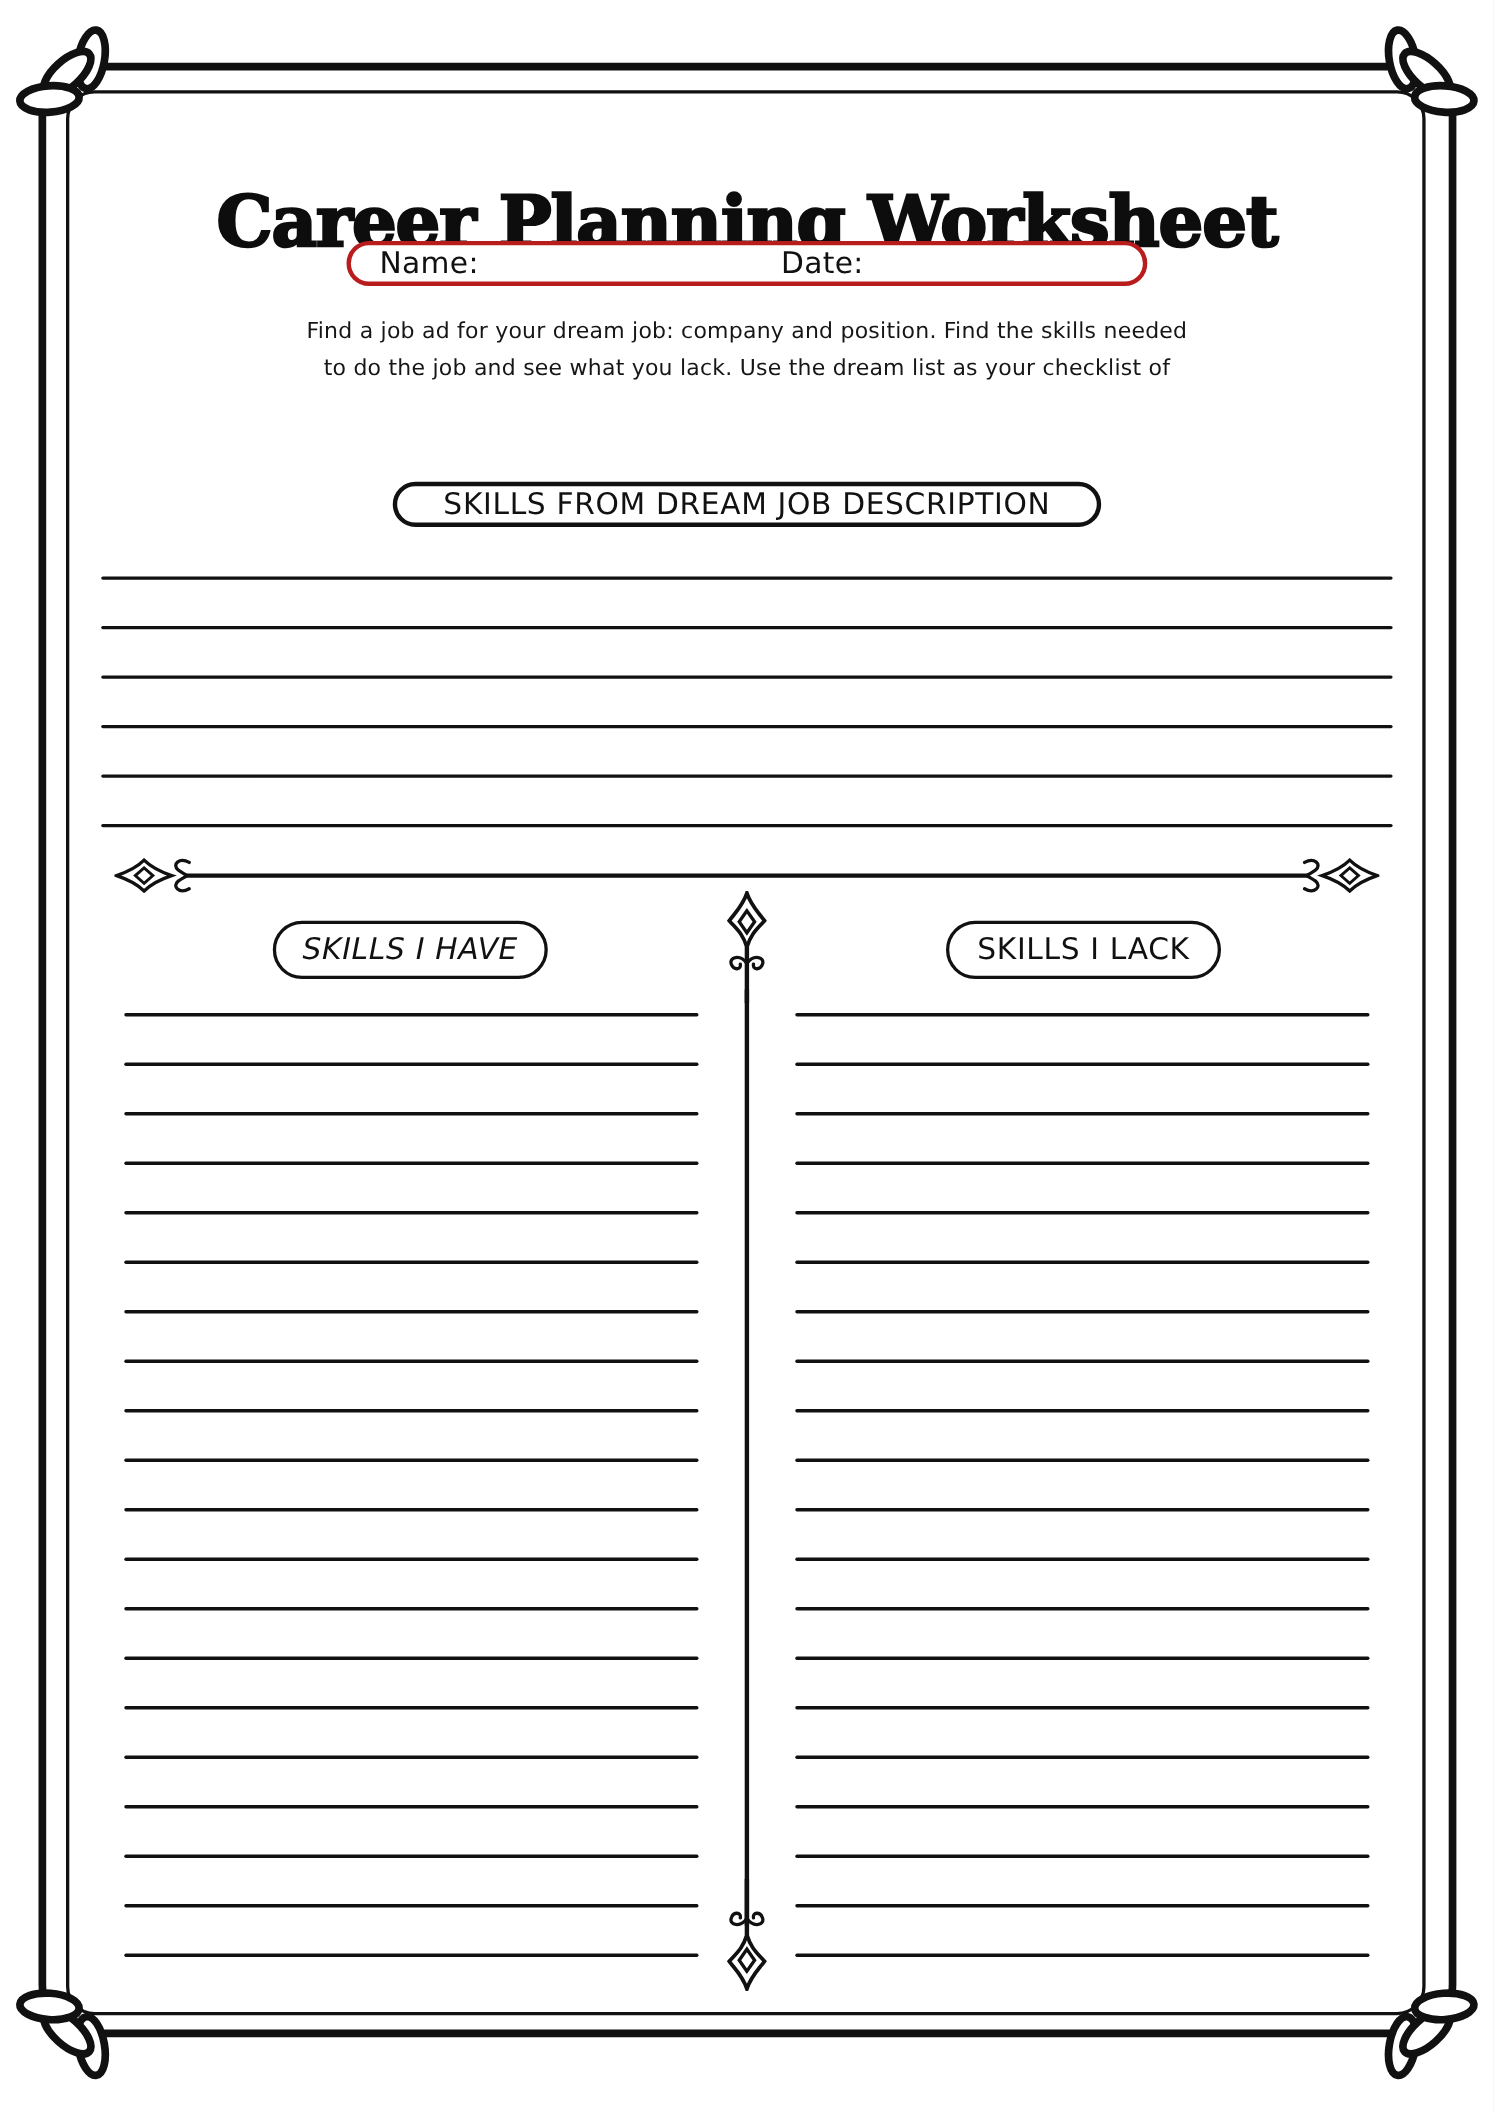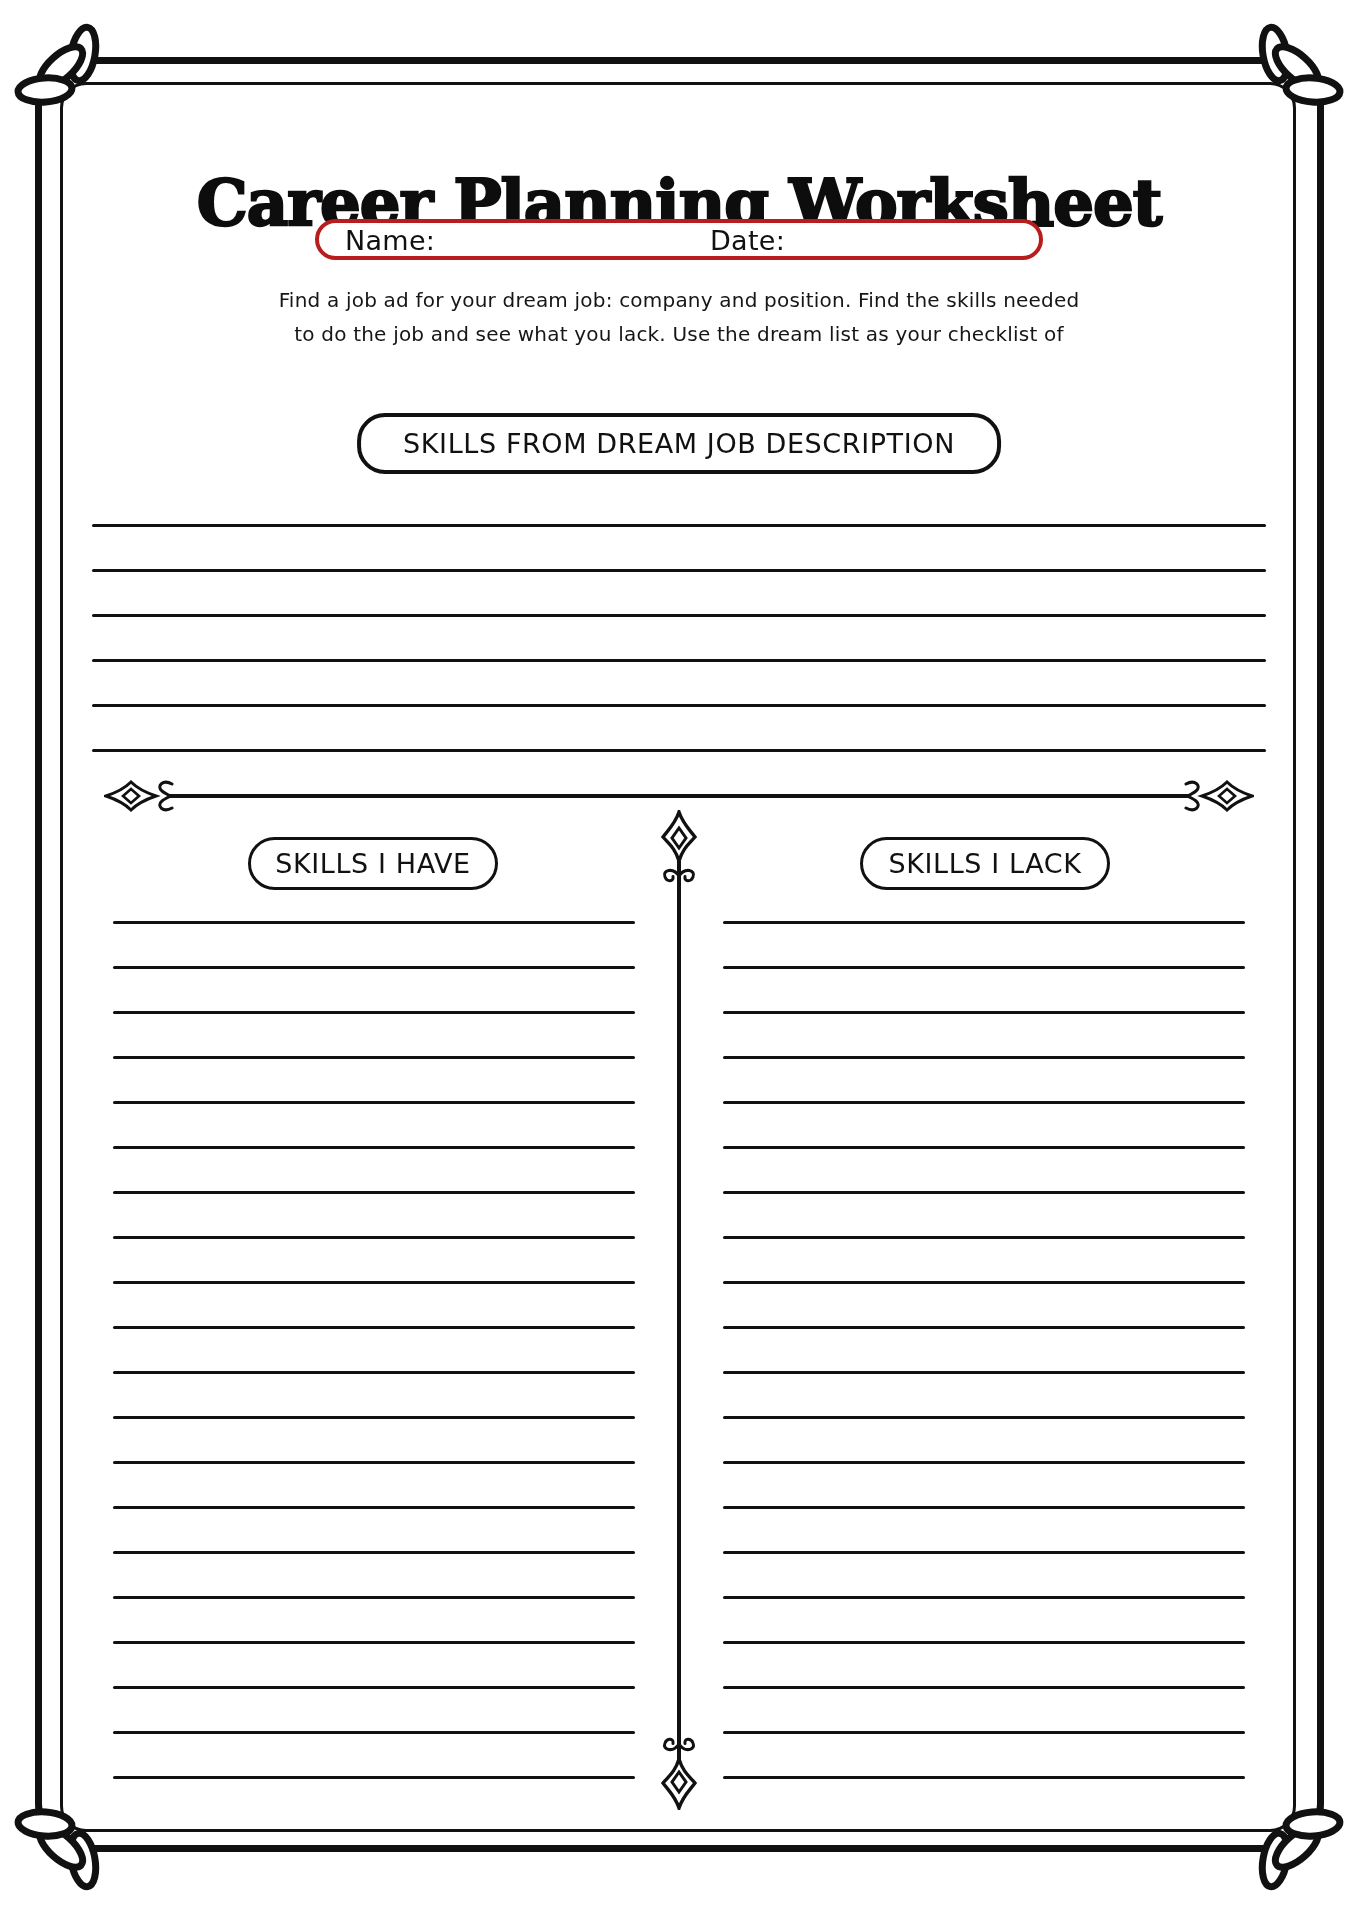--- a/index.html
+++ b/index.html
@@ -42,22 +42,22 @@
     position:absolute;top:283px;left:0;width:100%;text-align:center;
     font-size:20px;line-height:34px;letter-spacing:.2px;color:#161616;
   }
   .instructions div{white-space:nowrap;}
   
   .pill{
     position:absolute;box-sizing:border-box;border:3px solid #111;background:#fff;
     display:flex;align-items:center;justify-content:center;
     font-size:27px;letter-spacing:.6px;white-space:nowrap;color:#111;
   }
-  .pill.section{top:413px;left:50%;transform:translateX(-50%);height:61px;padding:0 42px;border-radius:28px;border-width:4px;text-align:center;}
-  .pill.col-left{top:837px;left:248px;width:250px;height:53px;border-radius:27px;}
+  .pill.section{top:438px;left:50%;transform:translateX(-50%);height:41px;padding:0 42px;border-radius:28px;border-width:4px;text-align:center;}
+  .pill.col-left{top:837px;left:248px;width:250px;height:53px;border-radius:27px;font-style:italic;}
   .pill.col-right{top:837px;left:860px;width:250px;height:53px;border-radius:27px;}
   
   .lines{position:absolute;display:flex;flex-direction:column;gap:42px;}
   .lines.top{top:524px;left:92px;width:1174px;}
   .lines.left{top:921px;left:113px;width:522px;}
   .lines.right{top:921px;left:723px;width:522px;}
   .wline{height:3px;background:#111;border-radius:2px;}
   
   .hdiv-rule{position:absolute;top:794px;left:168px;width:1022px;height:4px;background:#111;border-radius:2px;}
   .hdiv-end{position:absolute;top:780px;width:74px;height:32px;}

